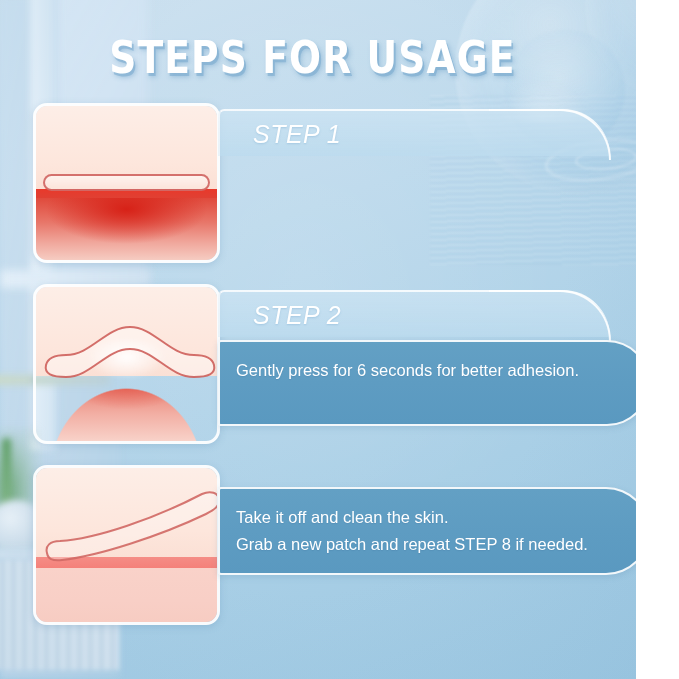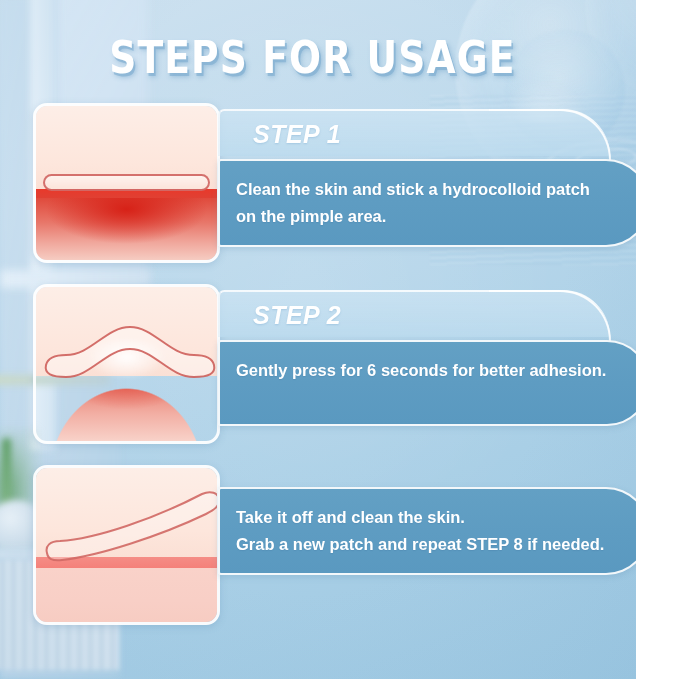--- a/index.html
+++ b/index.html
@@ -235,21 +235,21 @@
   .s3-band {
     position: absolute; left: 0; right: 0; top: 58%; height: 11px;
     background: linear-gradient(180deg, #f58d86, #f4817a);
   }
   .s3-bottom {
     top: calc(58% + 11px); bottom: 0;
     background: linear-gradient(180deg, #f9d2c9 0%, #f8cfc6 60%, #f7ccc2 100%);
   }
 
   
-  .panel-wrap { position: absolute; left: 218px; top: 6px; width: 432px; font-weight: bold; }
+  .panel-wrap { position: absolute; left: 218px; top: 6px; width: 432px; }
 
   .tab {
     position: relative;
     height: 47px;
     width: 392px;
     background: linear-gradient(180deg, rgba(205,228,243,.72), rgba(188,219,238,.80));
     border-top: 2px solid rgba(255,255,255,.85);
     border-left: 2px solid rgba(255,255,255,.60);
     border-top-left-radius: 16px;
     border-top-right-radius: 120px;
@@ -338,24 +338,20 @@
         <div class="skin-top s1-top"></div>
         <div class="s1-band"></div>
         <div class="skin-bottom s1-bottom"></div>
         <div class="patch-flat"></div>
       </div>
     </div>
     <div class="panel-wrap" id="panel-1">
       <div class="tab">
         <span class="tab-label">STEP 1</span>
       </div>
-      <div class="body-panel">
-        <div class="body-line">Clean the skin and stick a hydrocolloid patch</div>
-        <div class="body-line">on the pimple area.</div>
-      </div>
     </div>
   </div>
 
   <div class="step-row" id="row-2">
     <div class="img-card">
       <div class="img-inner">
         <div class="skin-top s2-top"></div>
         <div class="skin-bottom s2-bottom"></div>
         <div class="s2-glow"></div>
         <svg width="187" height="160" viewBox="0 0 187 160" style="position:absolute;left:0;top:0;">

